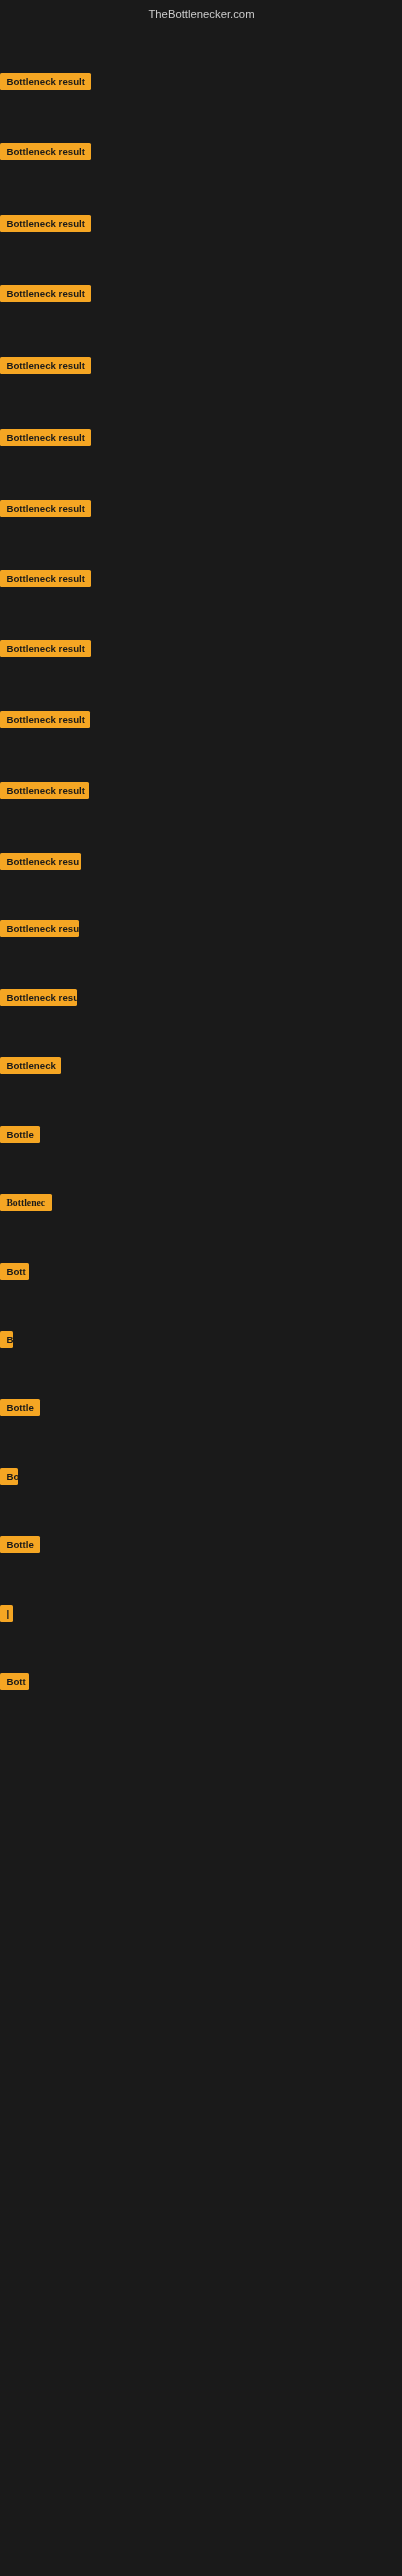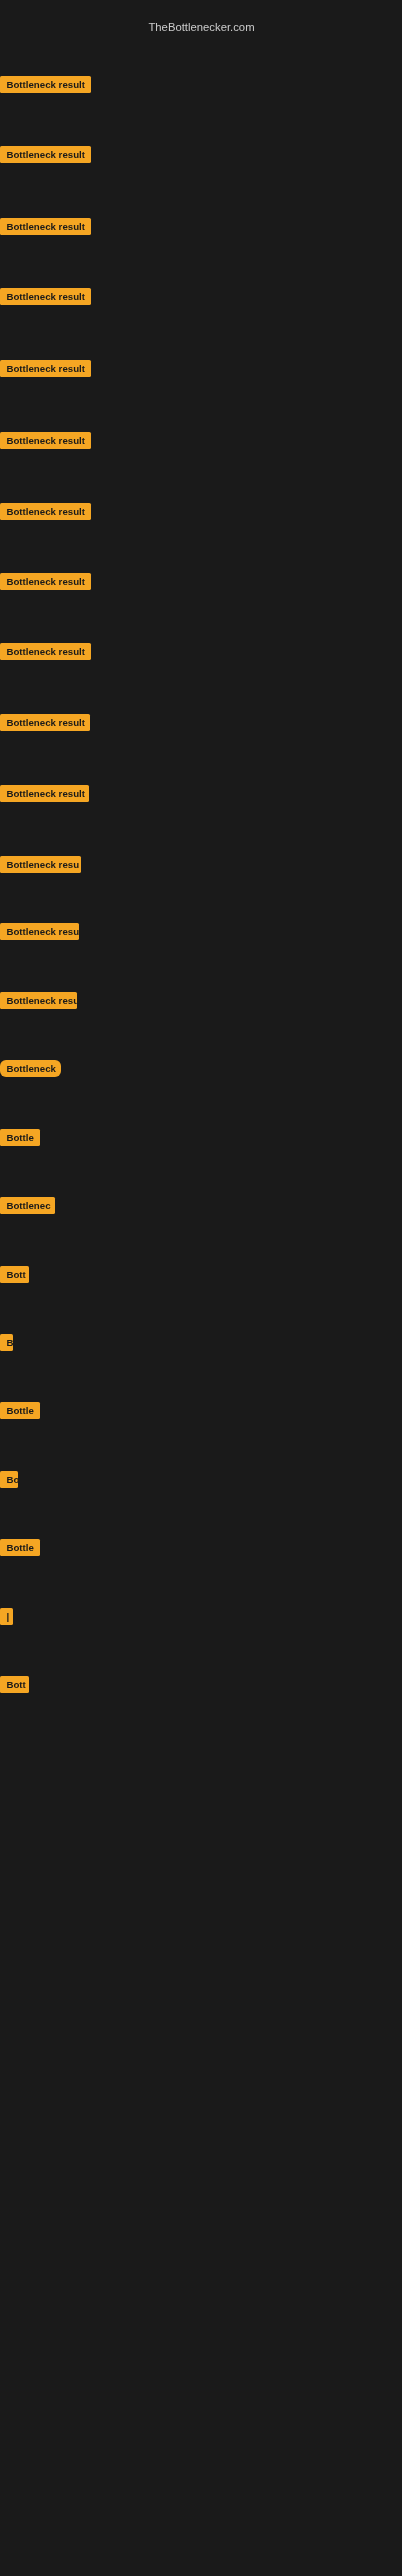--- a/index.html
+++ b/index.html
@@ -13,34 +13,35 @@
       width: 403px;
       min-height: 2576px;
       font-family: Arial, sans-serif;
       position: relative;
     }
 
     .site-title {
       text-align: center;
       color: #cccccc;
       font-size: 11.3px;
-      padding: 21px 0;
+      padding: 8px 0;
       background-color: #1a1a1a;
     }
 
     .bottleneck-badge {
       background-color: #f5a623;
       color: #1a1a1a;
       font-size: 9.7px;
       font-weight: bold;
       padding: 3.2px 6.4px;
       display: inline-block;
       border-radius: 1.6px;
       white-space: nowrap;
       overflow: hidden;
+      margin-top: 23px;
     }
 
     .result-item {
       position: absolute;
       left: 0;
     }
   </style>
 </head>
 <body>
 
@@ -54,23 +55,23 @@
     <div class="result-item" style="top: 306px; left: 0px;"><span class="bottleneck-badge" style="max-width: 95px;">Bottleneck result</span></div>
     <div class="result-item" style="top: 378px; left: 0px;"><span class="bottleneck-badge" style="max-width: 95px;">Bottleneck result</span></div>
     <div class="result-item" style="top: 449px; left: 0px;"><span class="bottleneck-badge" style="max-width: 95px;">Bottleneck result</span></div>
     <div class="result-item" style="top: 519px; left: 0px;"><span class="bottleneck-badge" style="max-width: 93px;">Bottleneck result</span></div>
     <div class="result-item" style="top: 589px; left: 0px;"><span class="bottleneck-badge" style="max-width: 92px;">Bottleneck result</span></div>
     <div class="result-item" style="top: 660px; left: 0px;"><span class="bottleneck-badge" style="max-width: 90px;">Bottleneck result</span></div>
     <div class="result-item" style="top: 731px; left: 0px;"><span class="bottleneck-badge" style="max-width: 89px;">Bottleneck result</span></div>
     <div class="result-item" style="top: 802px; left: 0px;"><span class="bottleneck-badge" style="max-width: 81px;">Bottleneck resu</span></div>
     <div class="result-item" style="top: 869px; left: 0px;"><span class="bottleneck-badge" style="max-width: 79px;">Bottleneck resu</span></div>
     <div class="result-item" style="top: 938px; left: 0px;"><span class="bottleneck-badge" style="max-width: 77px;">Bottleneck resu</span></div>
-    <div class="result-item" style="top: 1006px; left: 0px;"><span class="bottleneck-badge" style="max-width: 61px; border-radius: 6px;">Bottleneck</span></div>
+    <div class="result-item" style="top: 1006px; left: 0px;"><span class="bottleneck-badge" style="max-width: 61px;">Bottleneck</span></div>
     <div class="result-item" style="top: 1075px; left: 0px;"><span class="bottleneck-badge" style="max-width: 40px;">Bottle</span></div>
-    <div class="result-item" style="top: 1143px; left: 0px;"><span class="bottleneck-badge" style="max-width: 55px;">Bottlenec</span></div>
+    <div class="result-item" style="top: 1143px; left: 0px;"><span class="bottleneck-badge" style="max-width: 55px; font-family: Liberation Serif, serif;">Bottlenec</span></div>
     <div class="result-item" style="top: 1212px; left: 0px;"><span class="bottleneck-badge" style="max-width: 29px;">Bott</span></div>
     <div class="result-item" style="top: 1280px; left: 0px;"><span class="bottleneck-badge" style="max-width: 13px;">B</span></div>
     <div class="result-item" style="top: 1348px; left: 0px;"><span class="bottleneck-badge" style="max-width: 40px;">Bottle</span></div>
     <div class="result-item" style="top: 1417px; left: 0px;"><span class="bottleneck-badge" style="max-width: 17.7px; text-align: right;">Bo</span></div>
     <div class="result-item" style="top: 1485px; left: 0px;"><span class="bottleneck-badge" style="max-width: 47px;">Bottle</span></div>
     <div class="result-item" style="top: 1554px; left: 0px;"><span class="bottleneck-badge" style="max-width: 8px;">|</span></div>
     <div class="result-item" style="top: 1622px; left: 0px;"><span class="bottleneck-badge" style="max-width: 29px;">Bott</span></div>
   </div>
 
 

